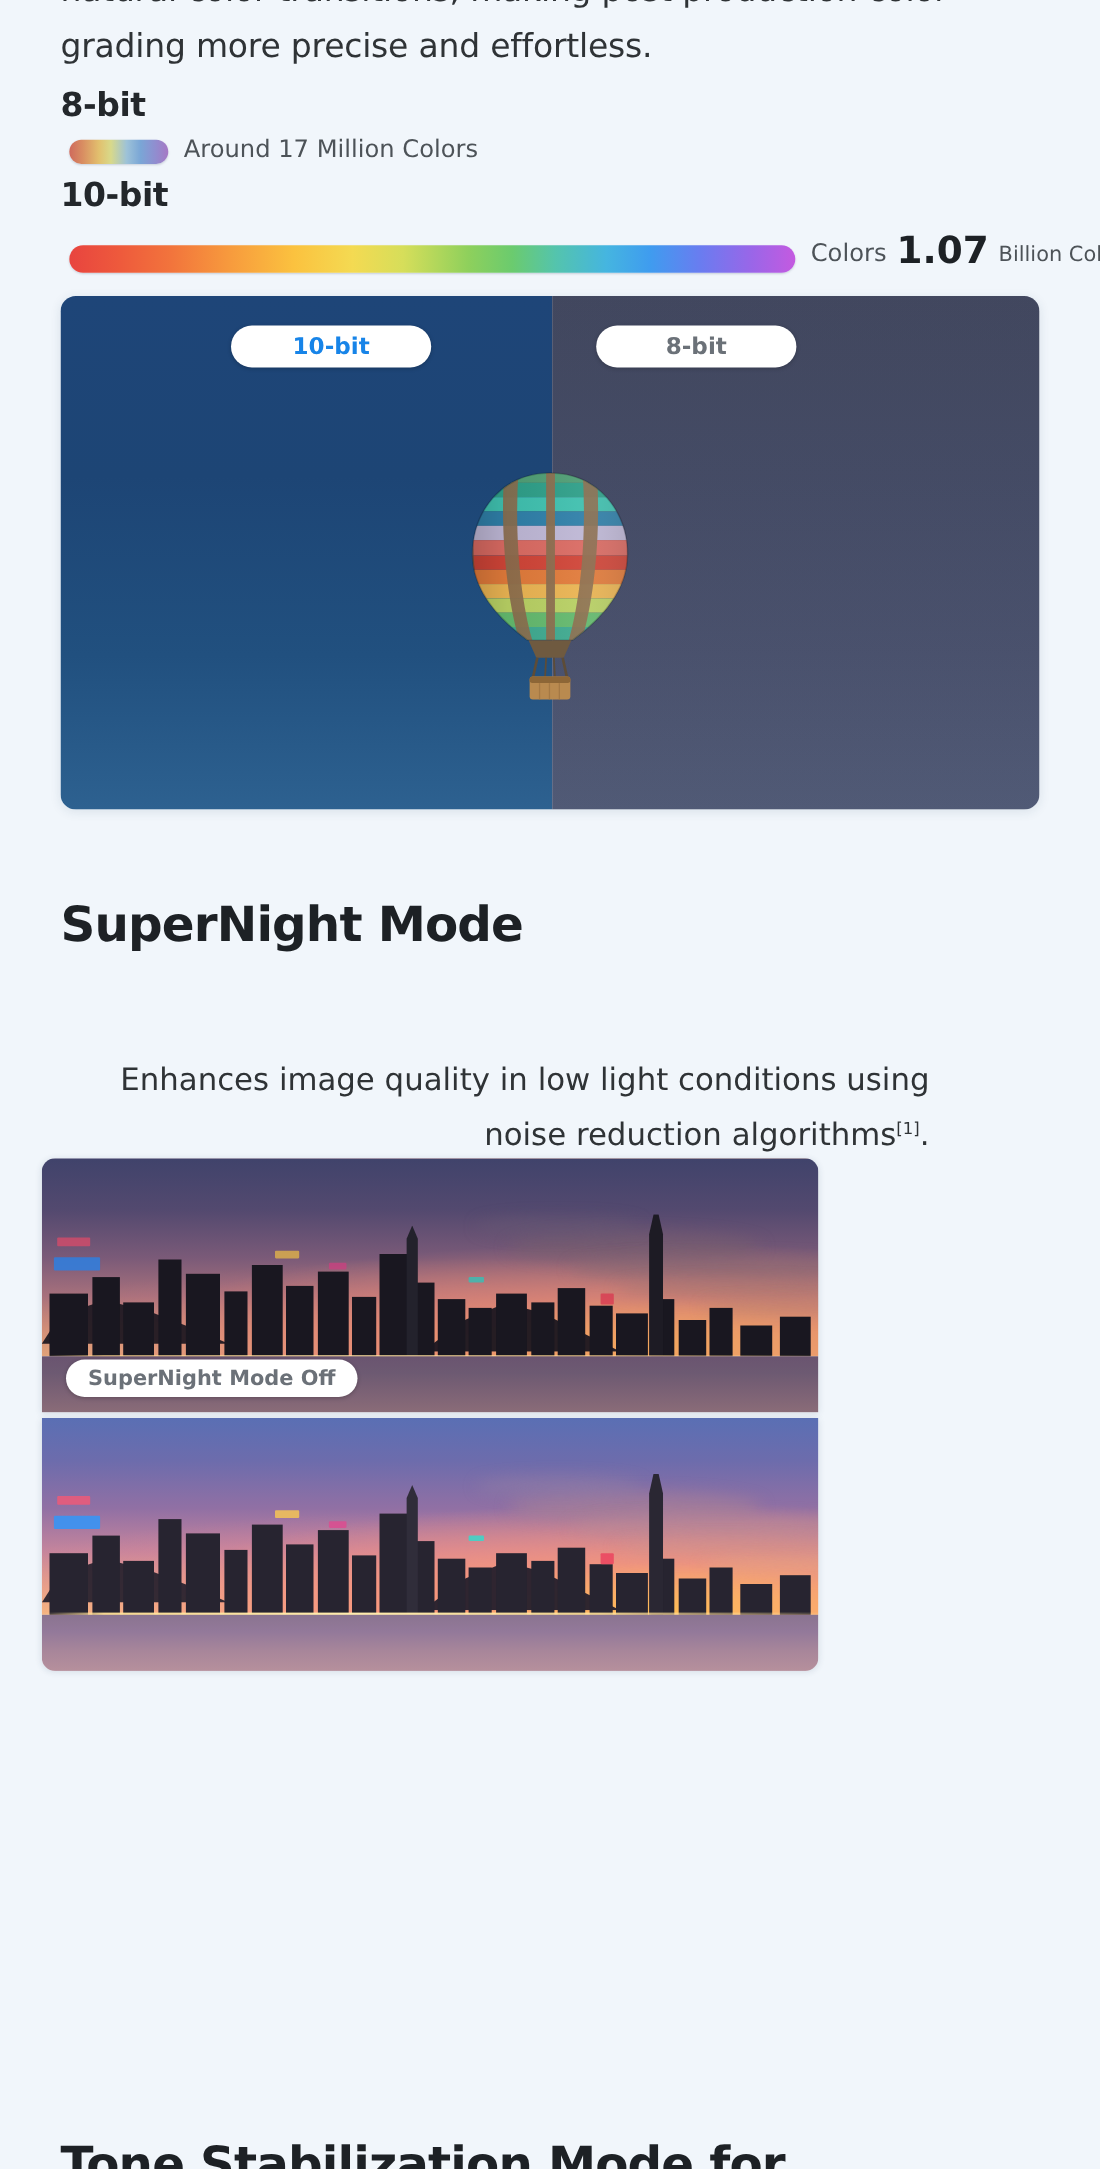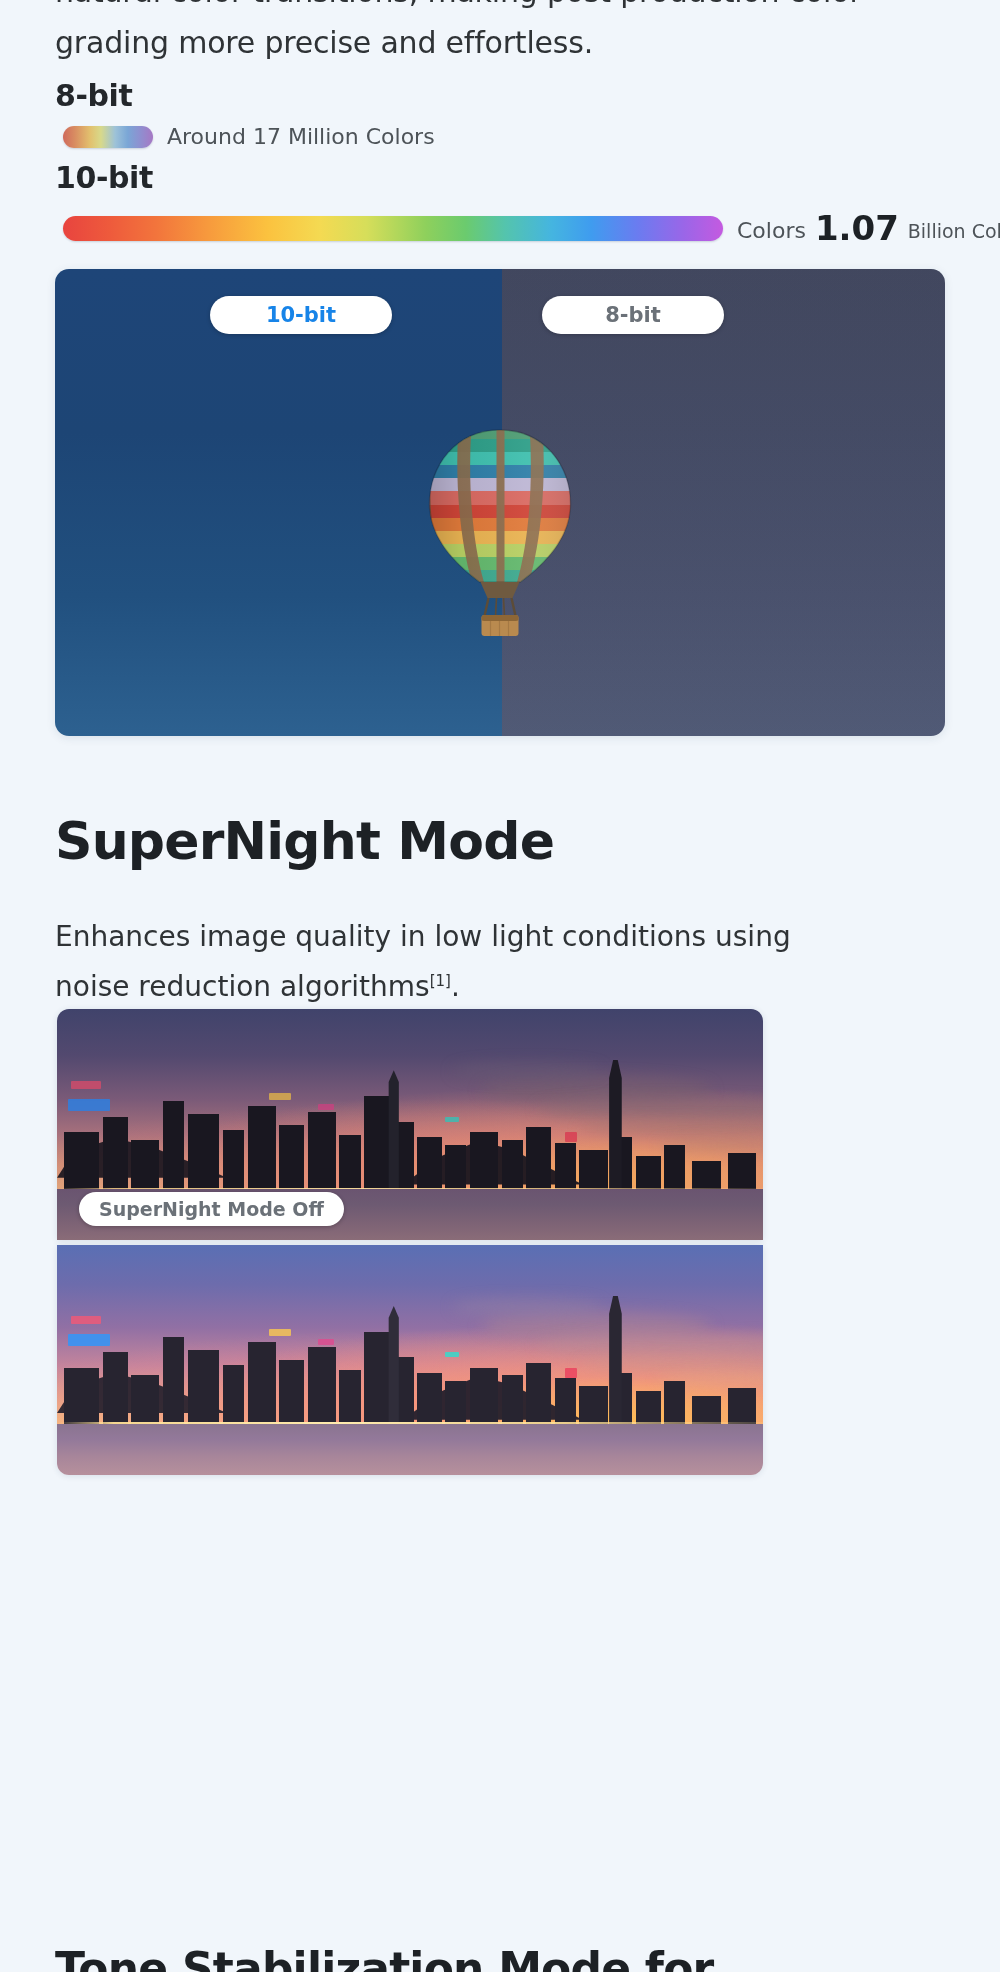--- a/index.html
+++ b/index.html
@@ -38,21 +38,21 @@
   .bitblock { position: absolute; left: 55px; }
   .bit-title {
     font-size: 30px;
     font-weight: 700;
     color: #23272b;
     letter-spacing: -0.4px;
     line-height: 36px;
   }
   .bit-row {
     display: flex;
-    align-items: center;
+    align-items: flex-end;
     gap: 14px;
   }
   .swatch {
     border-radius: 999px;
     height: 22px;
     flex: none;
     box-shadow: 0 1px 2px rgba(20,40,70,.18);
   }
   .swatch-8 {
     width: 90px;
@@ -148,48 +148,50 @@
     height: 215px;
     z-index: 3;
   }
   .balloon-svg { display: block; width: 100%; height: 100%; }
 
   
   .sn-heading {
     position: absolute;
     left: 55px;
     top: 812px;
-    font-size: 52px;
+    font-size: 44px;
     font-weight: 700;
     color: #1d2125;
     letter-spacing: -0.8px;
     line-height: 58px;
   }
   .sn-body {
     position: absolute;
     left: 55px;
-    top: 915px;
+    top: 960px;
     width: 790px;
     font-size: 28px;
     line-height: 44px;
     color: #2f3336;
+    text-align: right;
   }
   .sn-body sup {
     font-size: 15px;
     vertical-align: super;
     color: #2f3336;
   }
 
   
   .photo {
     position: absolute;
-    left: 57px;
+    left: 38px;
     width: 706px;
     overflow: hidden;
     box-shadow: 0 1px 6px rgba(30,55,90,.12);
+    margin-top: 44px;
   }
   .photo-off { top: 1009px; height: 231px; border-radius: 12px 12px 0 0; }
   .photo-on  { top: 1245px; height: 230px; border-radius: 0 0 12px 12px; }
 
   .scene { position: absolute; inset: 0; }
   .sky {
     position: absolute;
     left: 0; right: 0; top: 0; height: 78%;
   }
   .sky-off {

